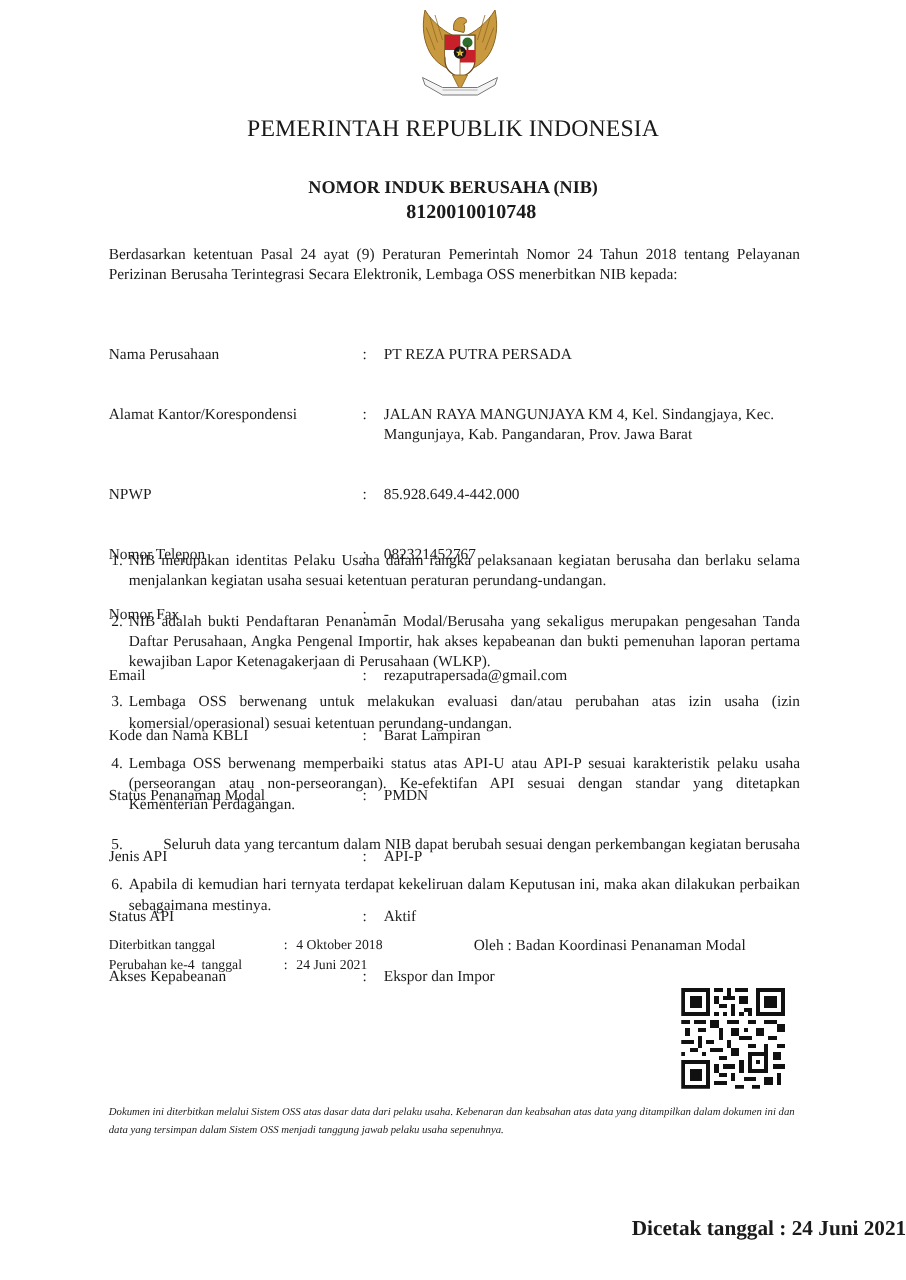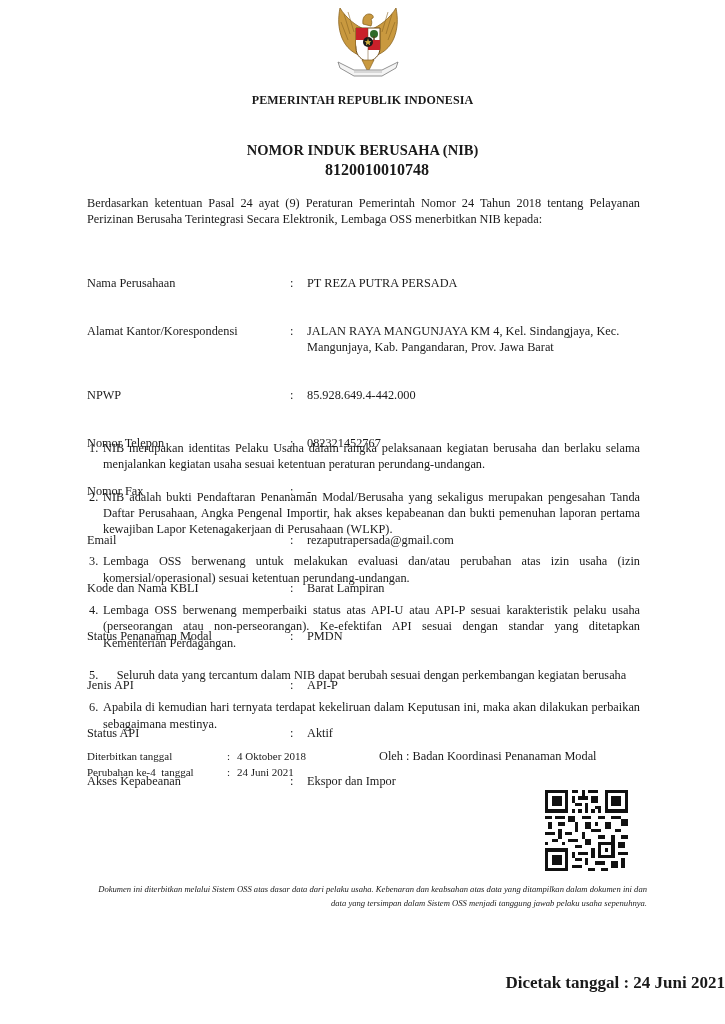--- a/index.html
+++ b/index.html
@@ -19,22 +19,22 @@
     .emblem {
       left: 330px;
       top: 4px;
       width: 76px;
       height: 78px;
     }
     .gov-title {
       left: 0; right: 0;
       top: 93px;
       text-align: center;
-      font-weight: bold;
-      font-size: 12px;
+      font-weight: normal;
+      font-size: 19px;
       letter-spacing: 0.1px;
     }
     .nib-title {
       left: 0; right: 0;
       top: 142px;
       text-align: center;
       font-weight: bold;
       font-size: 14.5px;
     }
     .nib-number {
@@ -118,21 +118,20 @@
       width: 83px;
       height: 81px;
     }
     .disclaimer {
       left: 87px;
       top: 883px;
       width: 560px;
       font-size: 8.6px;
       line-height: 13.5px;
       font-style: italic;
-      text-align: right;
     }
     .printed {
       left: 0; right: 0;
       top: 973px;
       text-align: right;
       font-weight: bold;
       font-size: 17px;
     }
   </style>
 </head>
@@ -242,21 +241,21 @@
   <div class="note">
     <span class="note-num">3.</span>
     <span class="note-text">Lembaga OSS berwenang untuk melakukan evaluasi dan/atau perubahan atas izin usaha (izin komersial/operasional) sesuai ketentuan perundang-undangan.</span>
   </div>
   <div class="note">
     <span class="note-num">4.</span>
     <span class="note-text">Lembaga OSS berwenang memperbaiki status atas API-U atau API-P sesuai karakteristik pelaku usaha (perseorangan atau non-perseorangan). Ke-efektifan API sesuai dengan standar yang ditetapkan Kementerian Perdagangan.</span>
   </div>
   <div class="note">
     <span class="note-num">5.</span>
-    <span class="note-text" style="text-align:center">Seluruh data yang tercantum dalam NIB dapat berubah sesuai dengan perkembangan kegiatan berusaha</span>
+    <span class="note-text" style="text-align:right">Seluruh data yang tercantum dalam NIB dapat berubah sesuai dengan perkembangan kegiatan berusaha</span>
   </div>
   <div class="note">
     <span class="note-num">6.</span>
     <span class="note-text">Apabila di kemudian hari ternyata terdapat kekeliruan dalam Keputusan ini, maka akan dilakukan perbaikan sebagaimana mestinya.</span>
   </div>
 </div>
 
 <div class="abs issued">
   <div class="issued-row">
     <span class="issued-label">Diterbitkan tanggal</span>

